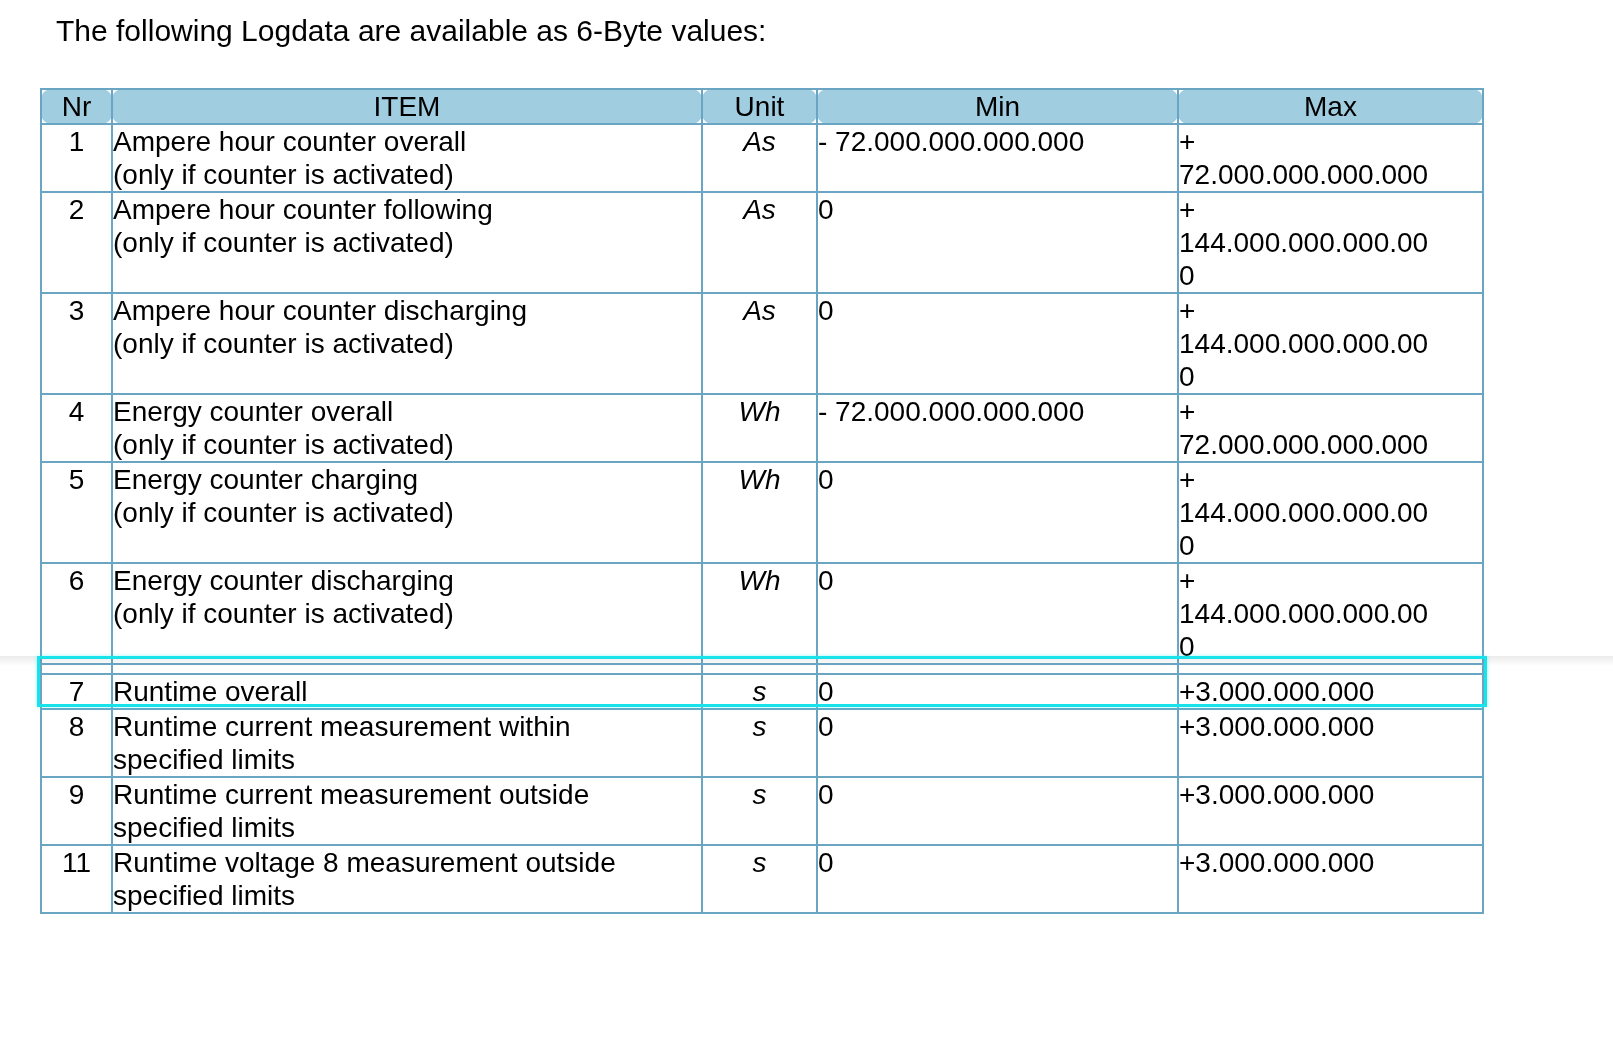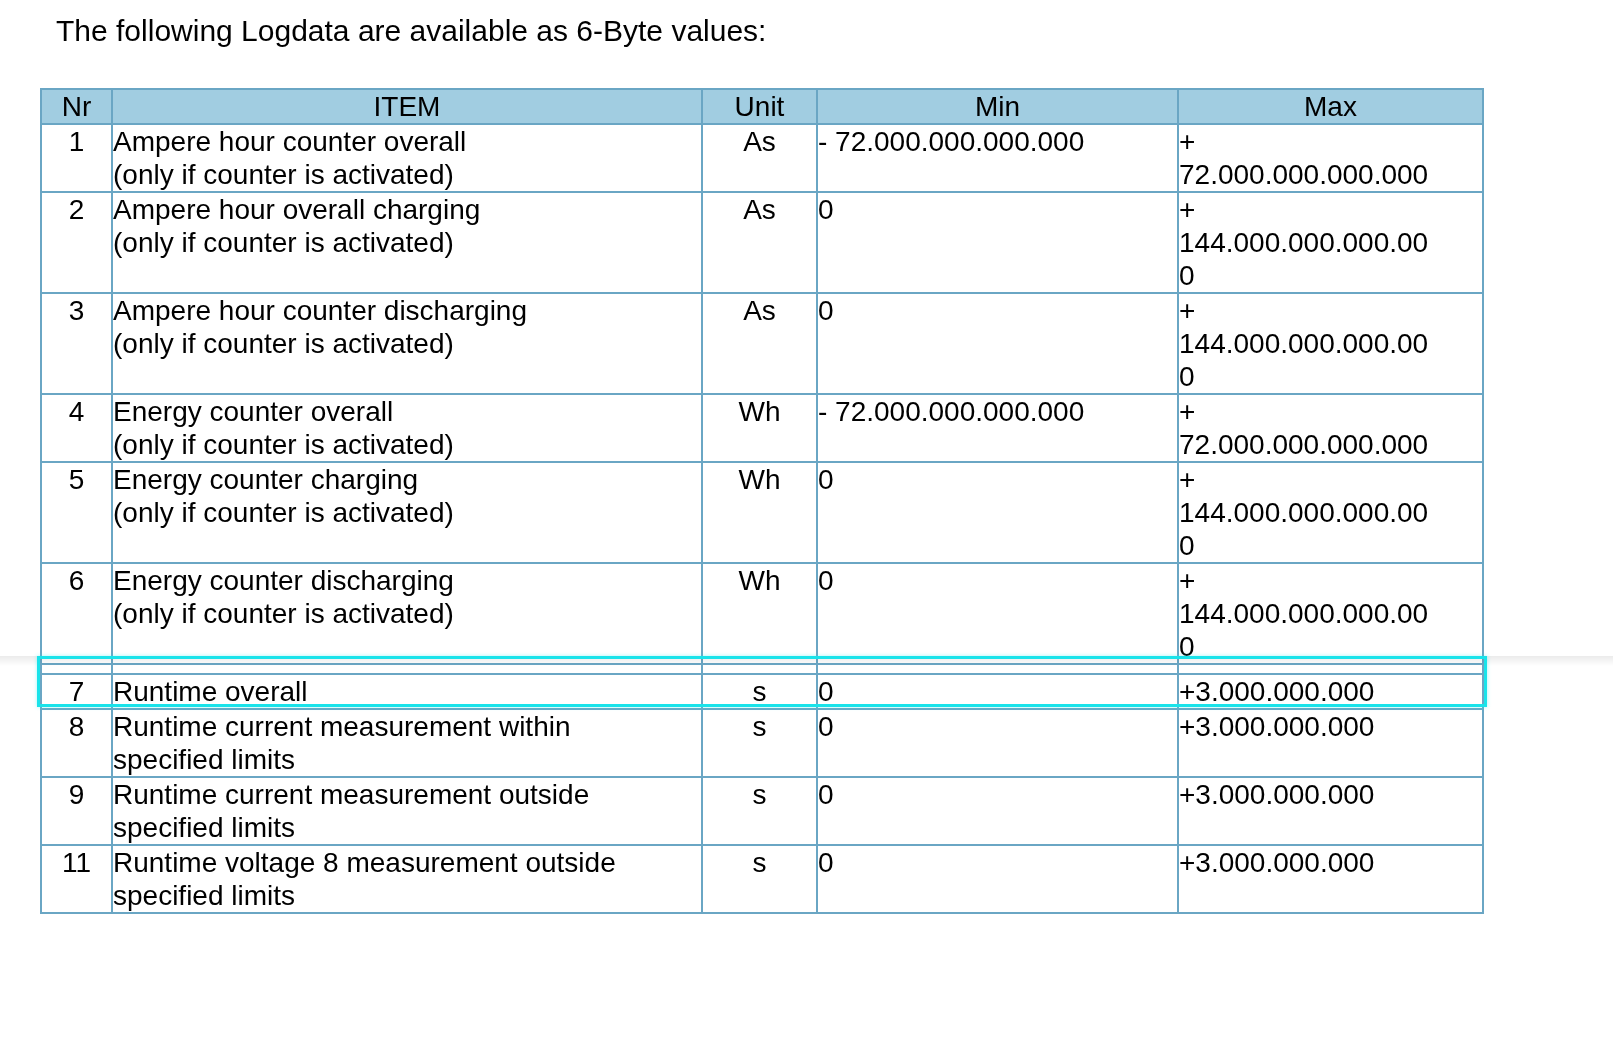--- a/index.html
+++ b/index.html
@@ -7,24 +7,24 @@
          font-family: "Liberation Sans", sans-serif; color: #000; }
   .intro { position: absolute; left: 56px; top: 12px; font-size: 30px; line-height: 38px; margin: 0; font-weight: normal; }
   table.log { position: absolute; left: 40px; top: 88px; border-collapse: collapse; table-layout: fixed;
               font-size: 28px; line-height: 33px; }
   table.log col.c-nr { width: 71px; }
   table.log col.c-item { width: 590px; }
   table.log col.c-unit { width: 115px; }
   table.log col.c-min { width: 361px; }
   table.log col.c-max { width: 305px; }
   table.log th, table.log td { border: 2px solid #6aa6c4; vertical-align: top; padding: 0 0 0 0; }
-  table.log th { background: #a1cde1; font-weight: normal; text-align: center; height: 33px; line-height: 33px; }
+  table.log th { background: #a1cde1; font-weight: normal; text-align: center; height: 33px; line-height: 33px; border-radius: 10px; }
   td.nr { text-align: center; }
   td.item { padding-left: 15px; }
-  td.unit { text-align: center; }
+  td.unit { text-align: center; font-style: italic; }
   td.min { padding-left: 15px; }
   td.max { padding-left: 17px; word-break: break-all; }
   .cell-text { white-space: pre-line; margin-top: 40px; }
   tr.r1 td { height: 66px; }
   tr.r2 td, tr.r3 td, tr.r5 td, tr.r6 td { height: 99px; }
   tr.r4 td { height: 66px; }
   tr.r6 td { height: 91px; }
   tr.gap td { height: 8px; border-top: 2px solid #6aa6c4; }
   tr.r7 td { height: 33px; }
   tr.r8 td, tr.r9 td, tr.r10 td, tr.r11 td { height: 66px; }
@@ -62,21 +62,21 @@
       <td class="nr">1</td>
       <td class="item cell-text">Ampere hour counter overall
 (only if counter is activated)</td>
       <td class="unit">As</td>
       <td class="min">- 72.000.000.000.000</td>
       <td class="max cell-text">+
 72.000.000.000.000</td>
     </tr>
     <tr class="r2">
       <td class="nr">2</td>
-      <td class="item cell-text">Ampere hour overall charging
+      <td class="item cell-text">Ampere hour counter following
 (only if counter is activated)</td>
       <td class="unit">As</td>
       <td class="min">0</td>
       <td class="max cell-text">+
 144.000.000.000.00
 0</td>
     </tr>
     <tr class="r3">
       <td class="nr">3</td>
       <td class="item cell-text">Ampere hour counter discharging

